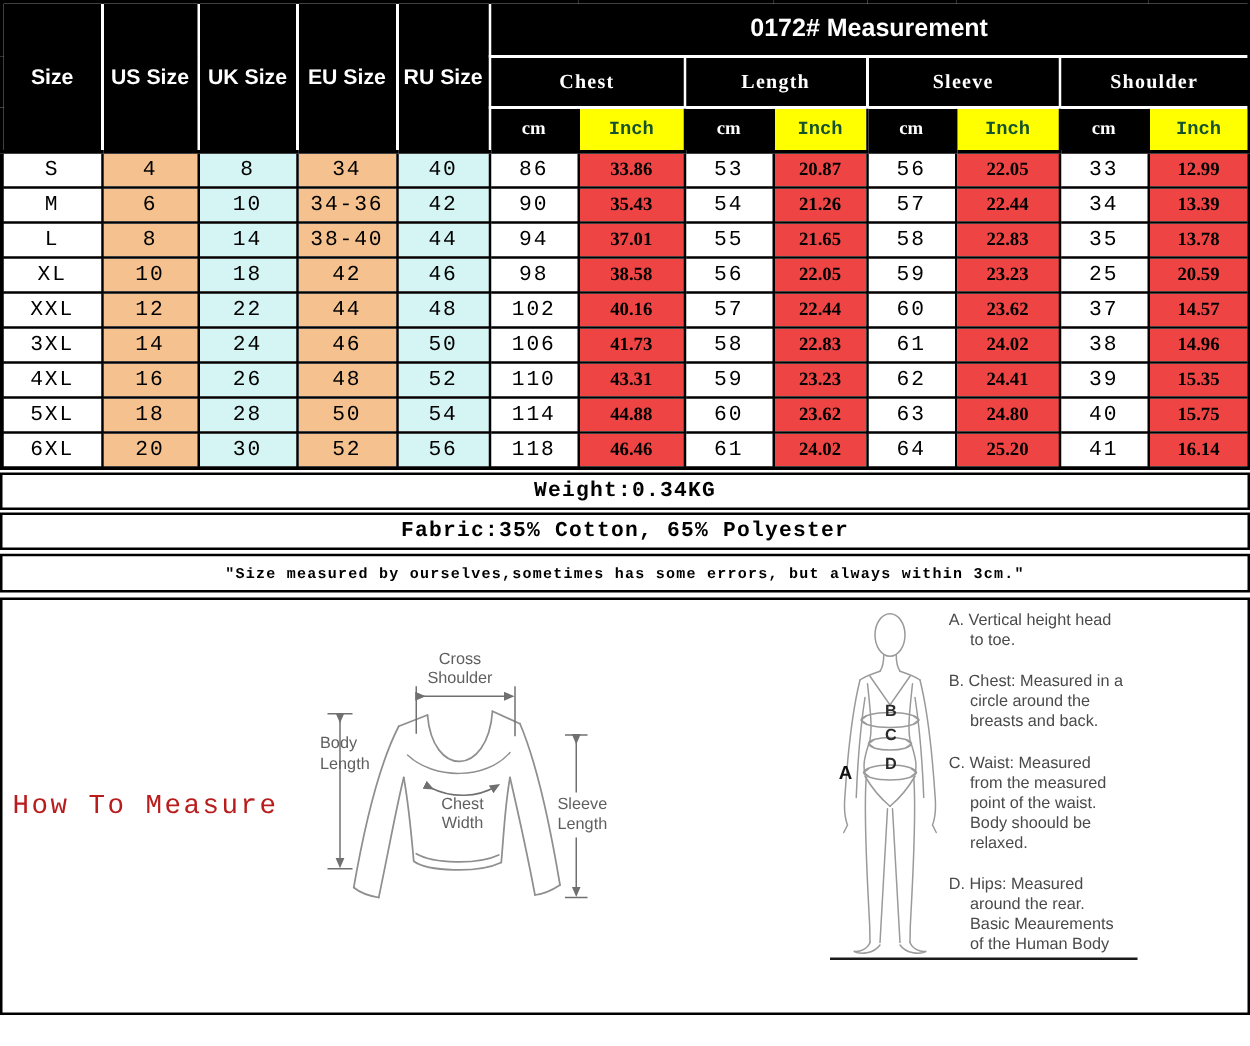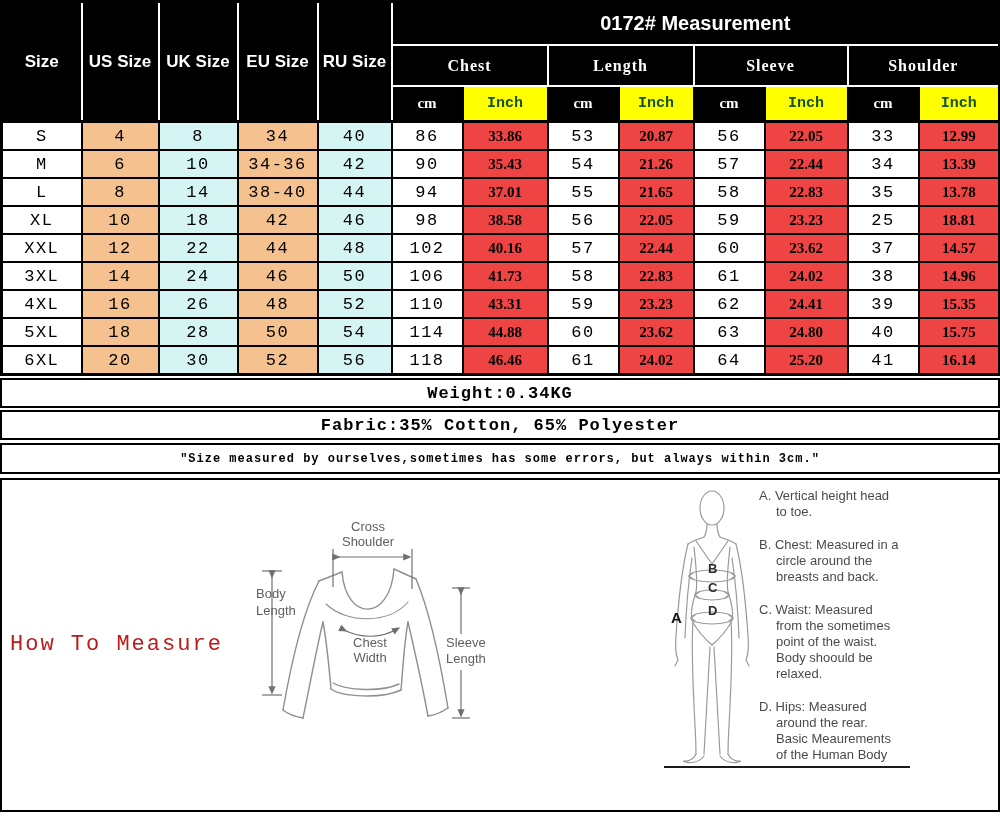--- a/index.html
+++ b/index.html
@@ -132,21 +132,21 @@
         <td class="c-cyan">18</td>
         <td class="c-peach">42</td>
         <td class="c-cyan">46</td>
         <td class="c-cm">98</td>
         <td class="c-inch">38.58</td>
         <td class="c-cm">56</td>
         <td class="c-inch">22.05</td>
         <td class="c-cm">59</td>
         <td class="c-inch">23.23</td>
         <td class="c-cm">25</td>
-        <td class="c-inch">18.81</td>
+        <td class="c-inch">20.59</td>
       </tr>
       <tr>
         <td class="c-size">XXL</td>
         <td class="c-peach">12</td>
         <td class="c-cyan">22</td>
         <td class="c-peach">44</td>
         <td class="c-cyan">48</td>
         <td class="c-cm">102</td>
         <td class="c-inch">40.16</td>
         <td class="c-cm">57</td>
@@ -332,21 +332,21 @@
         <div class="note-line">A. Vertical height head</div>
         <div class="note-line indent">to toe.</div>
       </div>
       <div class="note-block">
         <div class="note-line">B. Chest: Measured in a</div>
         <div class="note-line indent">circle around the</div>
         <div class="note-line indent">breasts and back.</div>
       </div>
       <div class="note-block">
         <div class="note-line">C. Waist: Measured</div>
-        <div class="note-line indent">from the sometimes</div>
+        <div class="note-line indent">from the measured</div>
         <div class="note-line indent">point of the waist.</div>
         <div class="note-line indent">Body shoould be</div>
         <div class="note-line indent">relaxed.</div>
       </div>
       <div class="note-block">
         <div class="note-line">D. Hips: Measured</div>
         <div class="note-line indent">around the rear.</div>
         <div class="note-line indent">Basic Meaurements</div>
         <div class="note-line indent">of the Human Body</div>
       </div>

